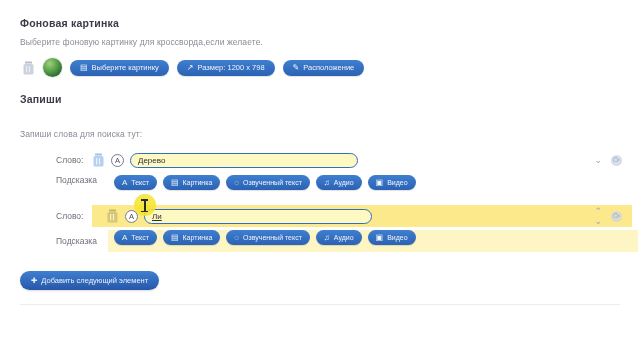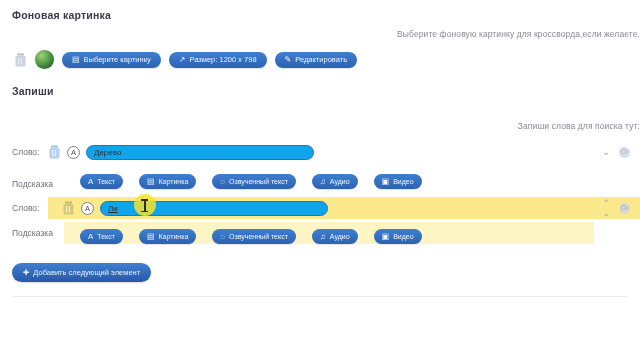--- a/index.html
+++ b/index.html
@@ -7,35 +7,34 @@
     margin: 0; padding: 0;
     width: 640px; height: 360px;
     overflow: hidden;
     background: #ffffff;
     font-family: "Liberation Sans", sans-serif;
   }
   .page {
     position: relative;
     width: 640px; height: 360px;
     background: #ffffff;
-    padding: 0;
+    padding: 8px;
   }
   .section-title {
     font-size: 10.5px;
     font-weight: bold;
     color: #3b3b4a;
     letter-spacing: 0.2px;
     margin: 0;
   }
   .section-sub {
     font-size: 8.5px;
     color: #8a8a96;
     margin: 0;
     letter-spacing: 0.1px;
-    text-align: right;
   }
   .row-flex { display: flex; align-items: center; }
 
   
   .pill {
     display: inline-flex;
     align-items: center;
     gap: 4px;
     background: linear-gradient(180deg,#3f7fd0 0%, #2c62b3 100%);
     color: #eef4fc;
@@ -61,21 +60,21 @@
   }
   .thumb {
     width: 19px; height: 19px; border-radius: 50%;
     background:
       radial-gradient(circle at 35% 30%, #9fd27a 0%, #5aa24a 40%, #2f6b33 75%, #17431f 100%);
     box-shadow: 0 0 0 1px rgba(0,0,0,0.08);
     cursor: pointer;
   }
 
   
-  .word-block { position: relative; }
+  .word-block { position: relative; margin-left: 36px; }
   .hl-strong { background: #fbe98c; }
   .hl-soft { background: #fdf5c3; }
 
   .label-word {
     font-size: 8.5px; color: #6e6e7a;
     width: 48px; flex: 0 0 48px;
     padding-left: 12px;
   }
   .label-hint {
     font-size: 8.5px; color: #6e6e7a;
@@ -89,21 +88,21 @@
     font-size: 7.5px;
     display: inline-flex; align-items: center; justify-content: center;
     cursor: pointer;
     background: #fff;
   }
   .word-input {
     flex: 1;
     height: 15px;
     border: 1px solid #2f6fc0;
     border-radius: 8px;
-    background: #0ea5e9;
+    background: #fef9c3;
     font-size: 8px;
     color: #2d2d38;
     padding: 0 7px;
     outline: none;
     font-family: "Liberation Sans", sans-serif;
   }
   .right-ctrls {
     display:flex; align-items:center; gap: 9px;
     margin-left: 8px; padding-right: 10px;
   }
@@ -113,21 +112,21 @@
   }
   .stack-chev { display:flex; flex-direction: column; line-height: .7; gap: 1px; }
   .sync-ic {
     width: 11px; height: 11px; border-radius: 50%;
     background: #cdd6e6;
     display:inline-flex; align-items:center; justify-content:center;
     color:#6f7d96; font-size: 7px; cursor: pointer;
     opacity: .8;
   }
 
-  .hint-row { display:flex; align-items:flex-end; gap: 16px; }
+  .hint-row { display:flex; align-items:flex-start; gap: 6px; }
   .add-btn {
     display:inline-flex; align-items:center; gap:4px;
     background: linear-gradient(180deg,#3f7fd0 0%, #2757a9 100%);
     color:#eaf1fb; font-size:7.5px; border:none;
     border-radius: 11px; padding: 5px 11px; cursor:pointer;
     box-shadow: 0 1px 2px rgba(0,0,0,.15);
   }
 
   .divider { height: 1px; background: #ececf1; }
 
@@ -176,21 +175,21 @@
       <span>Выберите картинку</span>
     </button>
 
     <button class="pill">
       <span class="ic">↗</span>
       <span>Размер: 1200 x 798</span>
     </button>
 
     <button class="pill">
       <span class="ic">✎</span>
-      <span>Редактировать</span>
+      <span>Расположение</span>
     </button>
   </div>
 
   <div style="padding: 16px 0 0 12px;">
     <div class="section-title">Запиши</div>
     <div class="section-sub" style="margin-top:24px;">Запиши слова для поиска тут:</div>
   </div>
 
   <div class="word-block" style="margin-top: 10px;">
     <div class="row-flex" style="height: 22px;">

